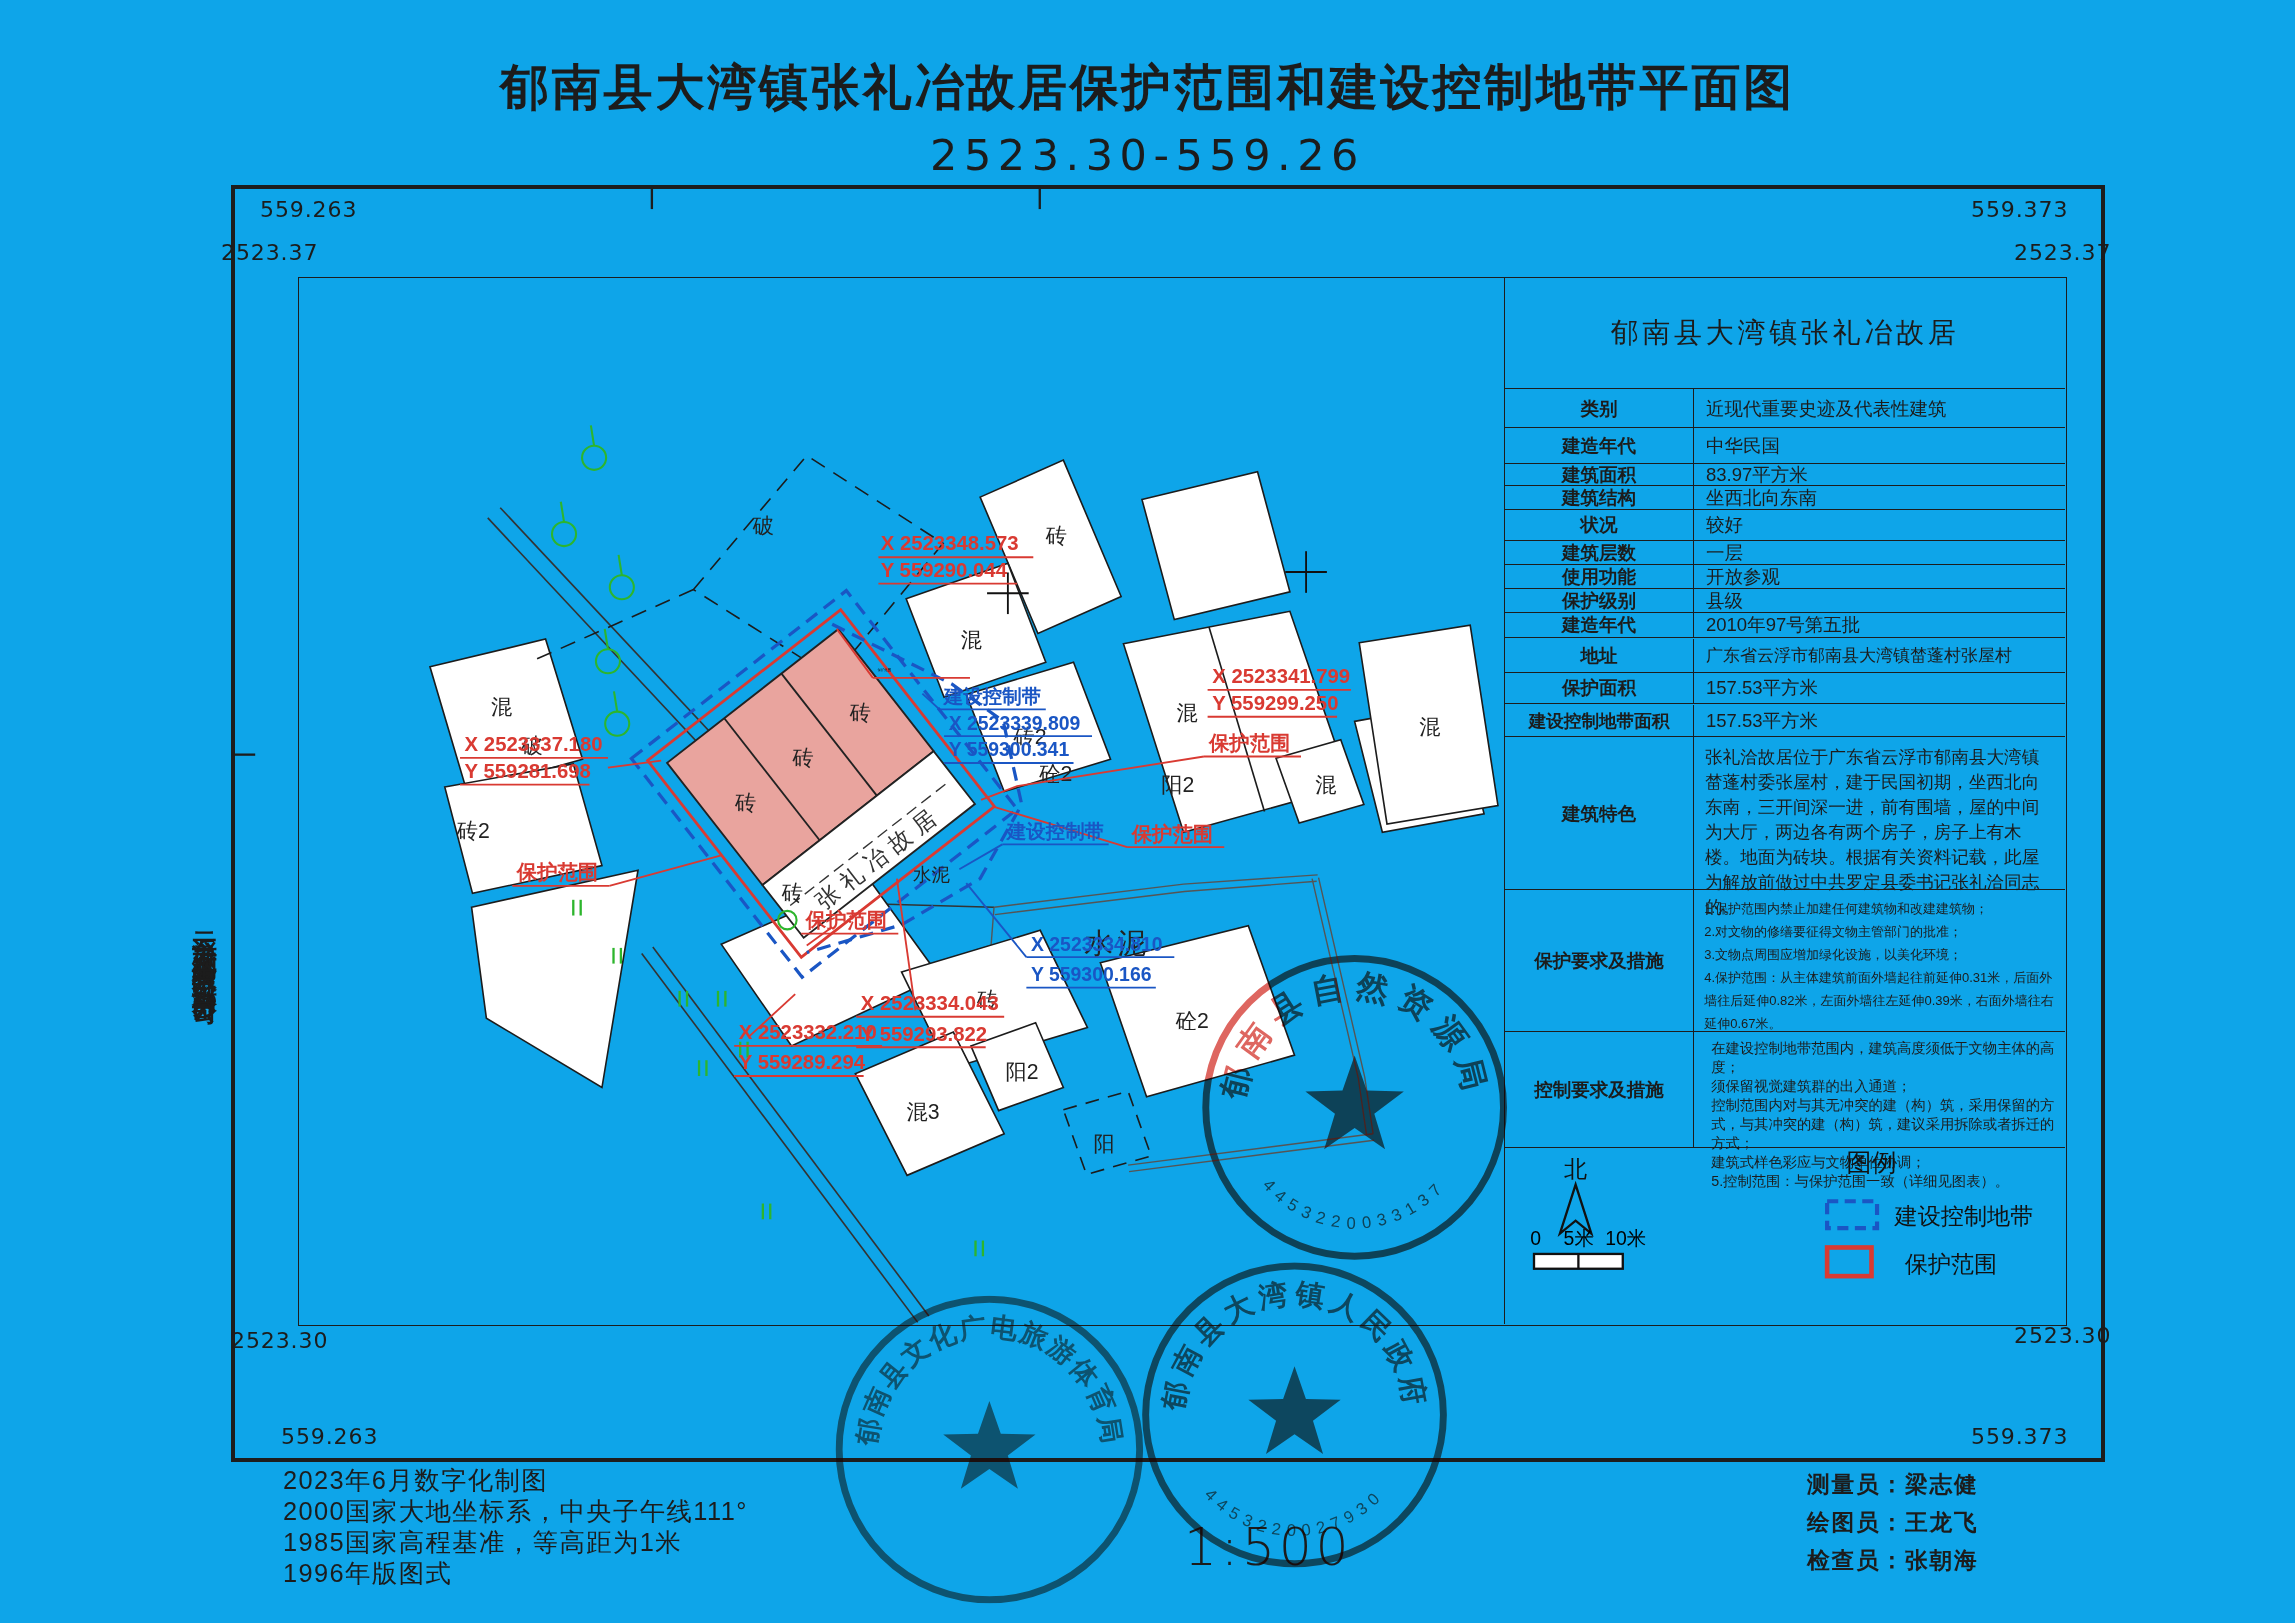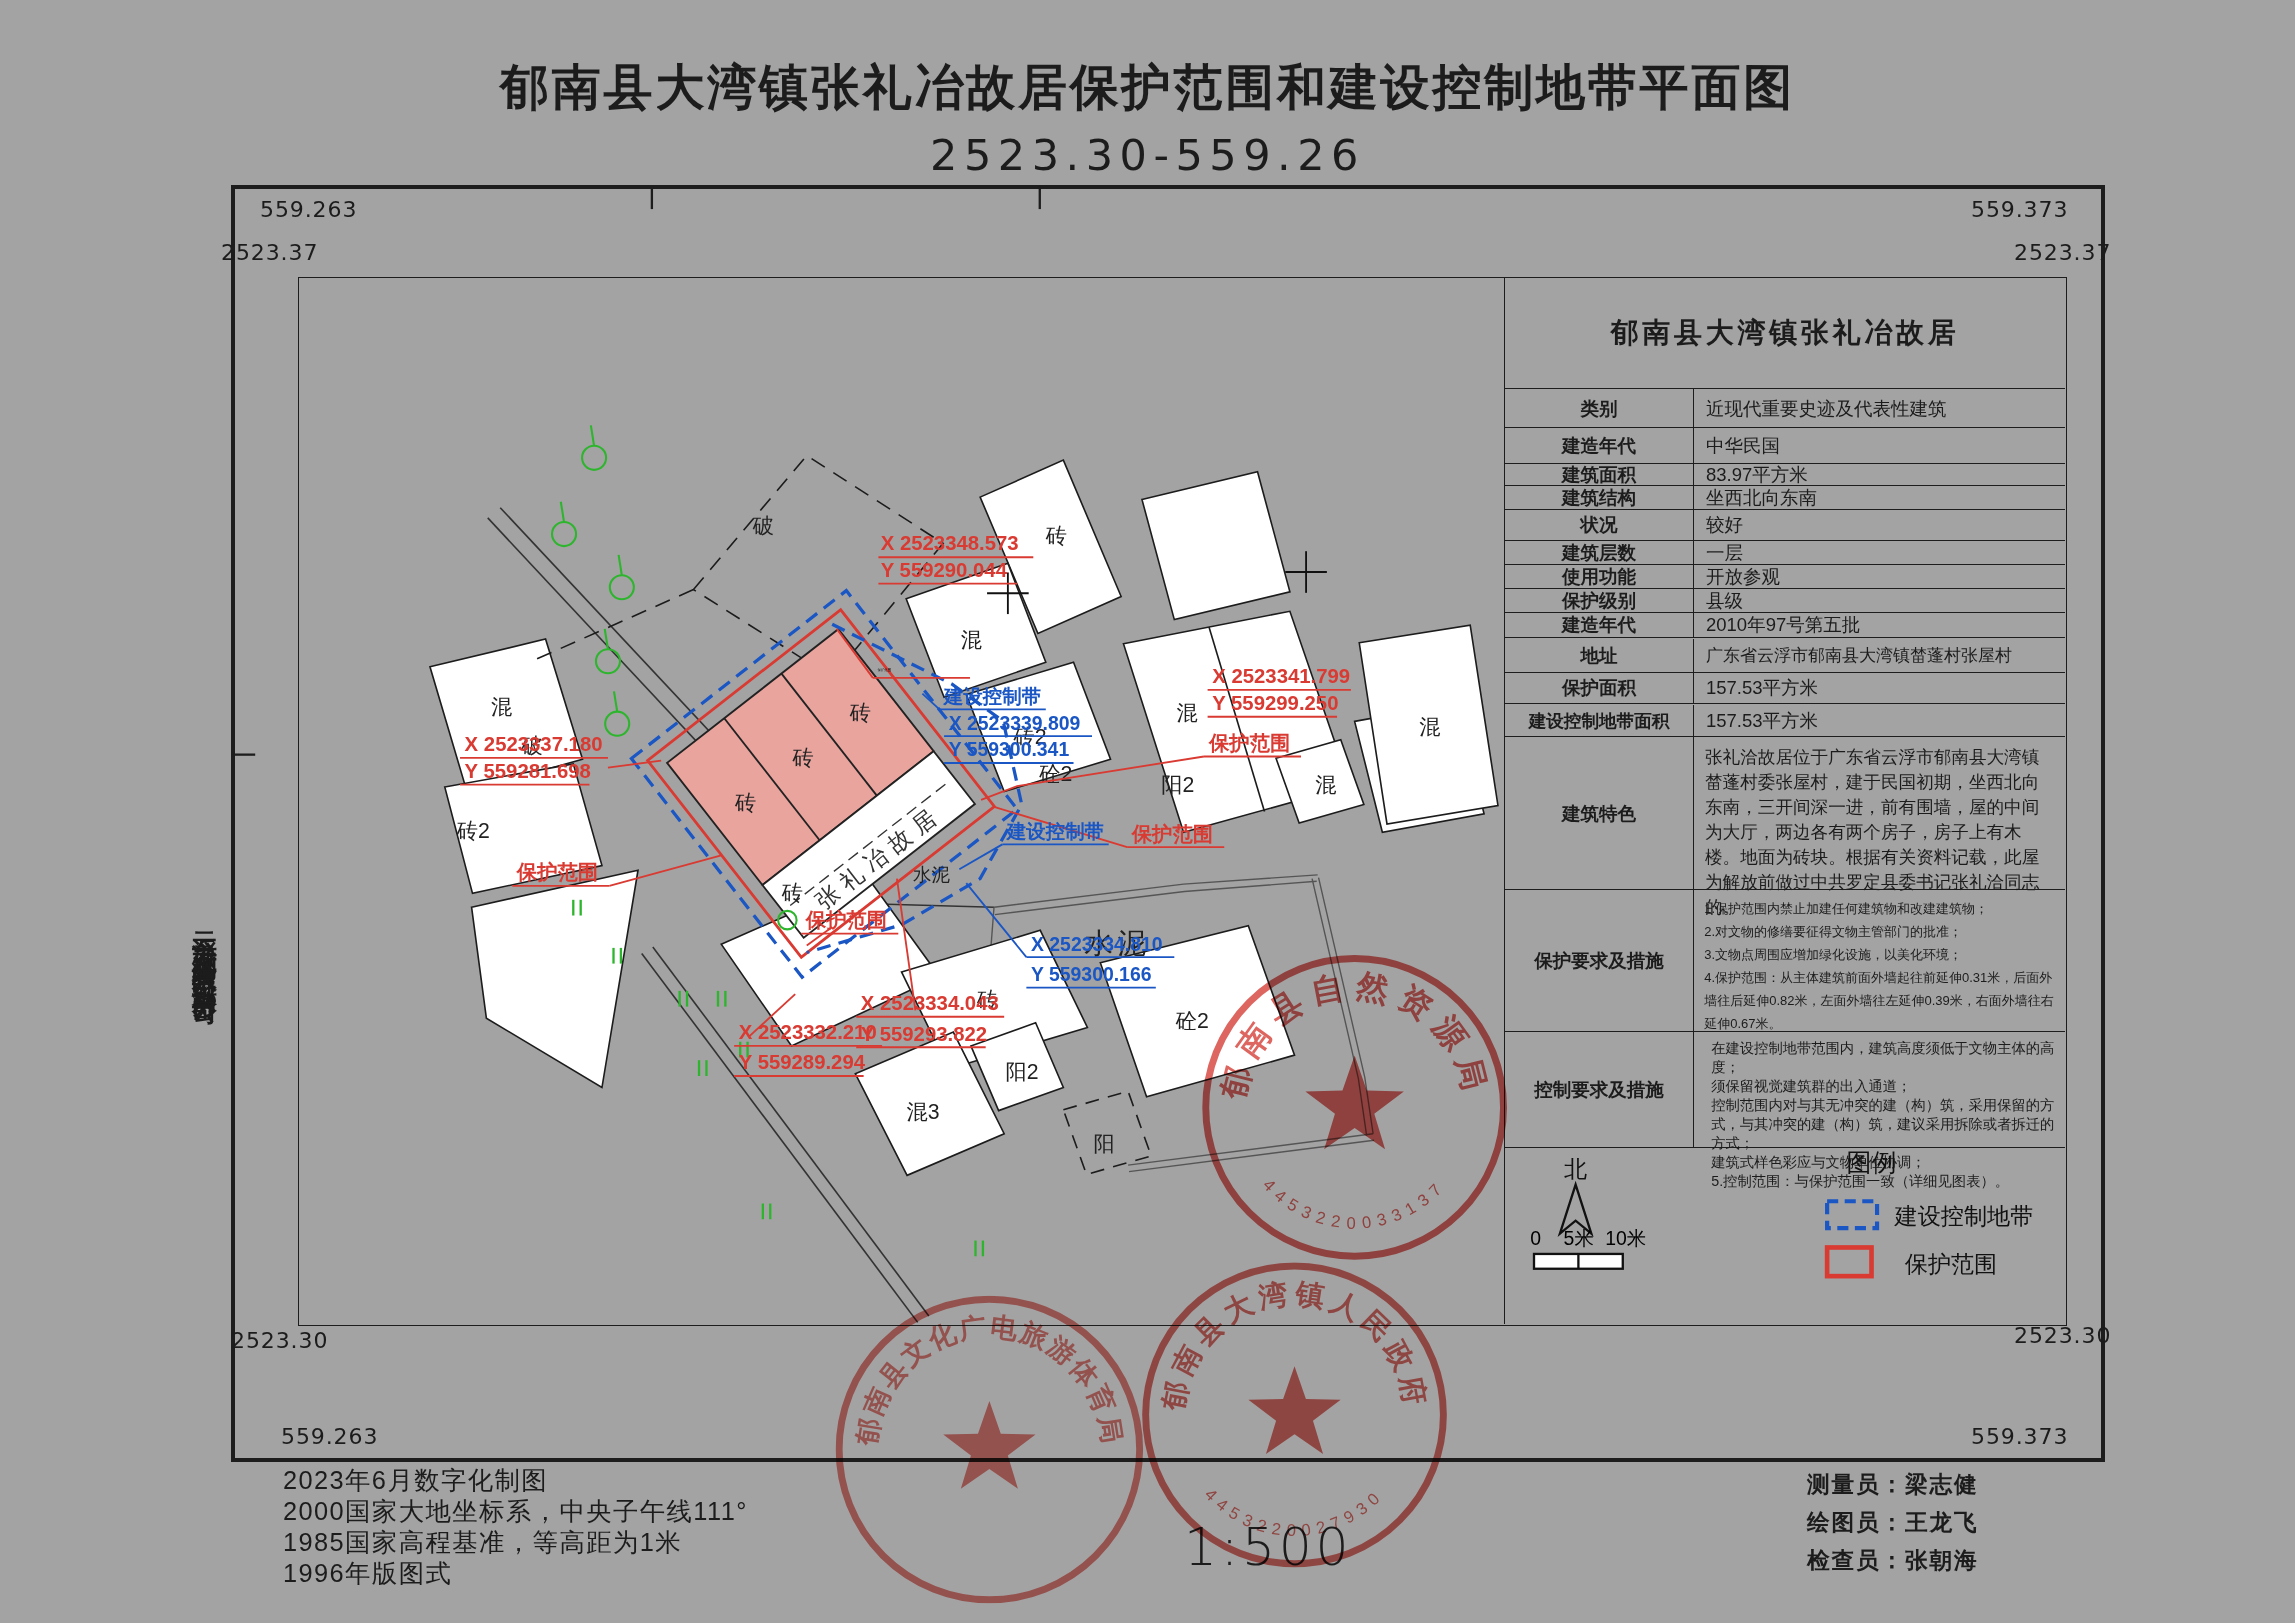--- a/index.html
+++ b/index.html
@@ -1,16 +1,16 @@
 <!DOCTYPE html>
 <html style="font-size:7.4px"><head>
 <meta charset="utf-8">
 <style>
   html,body{margin:0;padding:0;background:#e8e8e4;}
-  .page{position:relative;width:2295px;height:1623px;background:#a3a3a3;overflow:hidden;
+  .page{position:relative;width:2295px;height:1623px;background:#0ea5e9;overflow:hidden;
         font-family:"Liberation Sans","DejaVu Sans",sans-serif;color:#1c1c1c;}
   .abs{position:absolute;}
   
   .map-title{top:55px;left:50%;transform:translateX(-50%);font-size:49px;font-weight:bold;
              letter-spacing:2.8px;white-space:nowrap;}
   .map-subtitle{top:130px;left:50%;transform:translateX(-50%);font-size:43px;font-weight:400;
                 letter-spacing:6.5px;white-space:nowrap;font-family:"DejaVu Sans",sans-serif;text-align:right;}
   
   .outer-frame{left:231px;top:185px;width:1866px;height:1269px;border:4.2px solid #1d1d1d;}
   .inner-frame{left:298px;top:277px;width:1767px;height:1047px;border:1.4px solid #1d1d1d;}
@@ -19,21 +19,21 @@
   
   .sidebar{left:189px;top:913px;height:527px;writing-mode:vertical-rl;text-orientation:upright;
            font-size:25px;font-weight:600;letter-spacing:4.6px;}
   
   .itable{left:1504px;top:277px;width:561px;height:1047px;border-left:1.8px solid #1d1d1d;box-sizing:border-box;}
   .trow{position:absolute;left:0;width:100%;border-bottom:1.8px solid #1d1d1d;box-sizing:border-box;display:flex;}
   .tlabel{width:189px;flex:0 0 189px;border-right:1.4px solid #1d1d1d;box-sizing:border-box;
           display:flex;align-items:center;justify-content:center;font-weight:600;font-size:18.5px;text-align:center;}
   .tvalue{flex:1;display:flex;align-items:center;padding-left:12px;font-size:18.5px;}
   .theader{position:absolute;left:0;width:100%;display:flex;align-items:center;justify-content:center;
-           font-size:28px;font-weight:bold;letter-spacing:3.7px;border-bottom:1.8px solid #1d1d1d;box-sizing:border-box;text-align:right;}
+           font-size:28px;font-weight:normal;letter-spacing:3.7px;border-bottom:1.8px solid #1d1d1d;box-sizing:border-box;text-align:right;}
   .tpar{display:block;padding:8.3px 9.2px 5.5px 11px;font-size:17.6px;line-height:25px;align-items:flex-start;}
   .tlines{display:block;padding:6.5px 7.4px 3.7px 10.2px;}
   .tlines div{font-size:13px;line-height:23px;}
   .tlines.small div{font-size:14.3px;line-height:19px;margin-left:7px;}
   
   .notes{left:283px;top:1465px;font-size:25.4px;line-height:31px;letter-spacing:1.4px;}
   .ratio{left:1184px;top:1517px;font-size:52px;font-weight:300;letter-spacing:3.7px;
          font-family:"DejaVu Sans",sans-serif;}
   .credits{left:1807px;top:1465px;font-size:22.7px;font-weight:600;line-height:38px;letter-spacing:1.8px;}
   svg text{font-family:"Liberation Sans","DejaVu Sans",sans-serif;}

